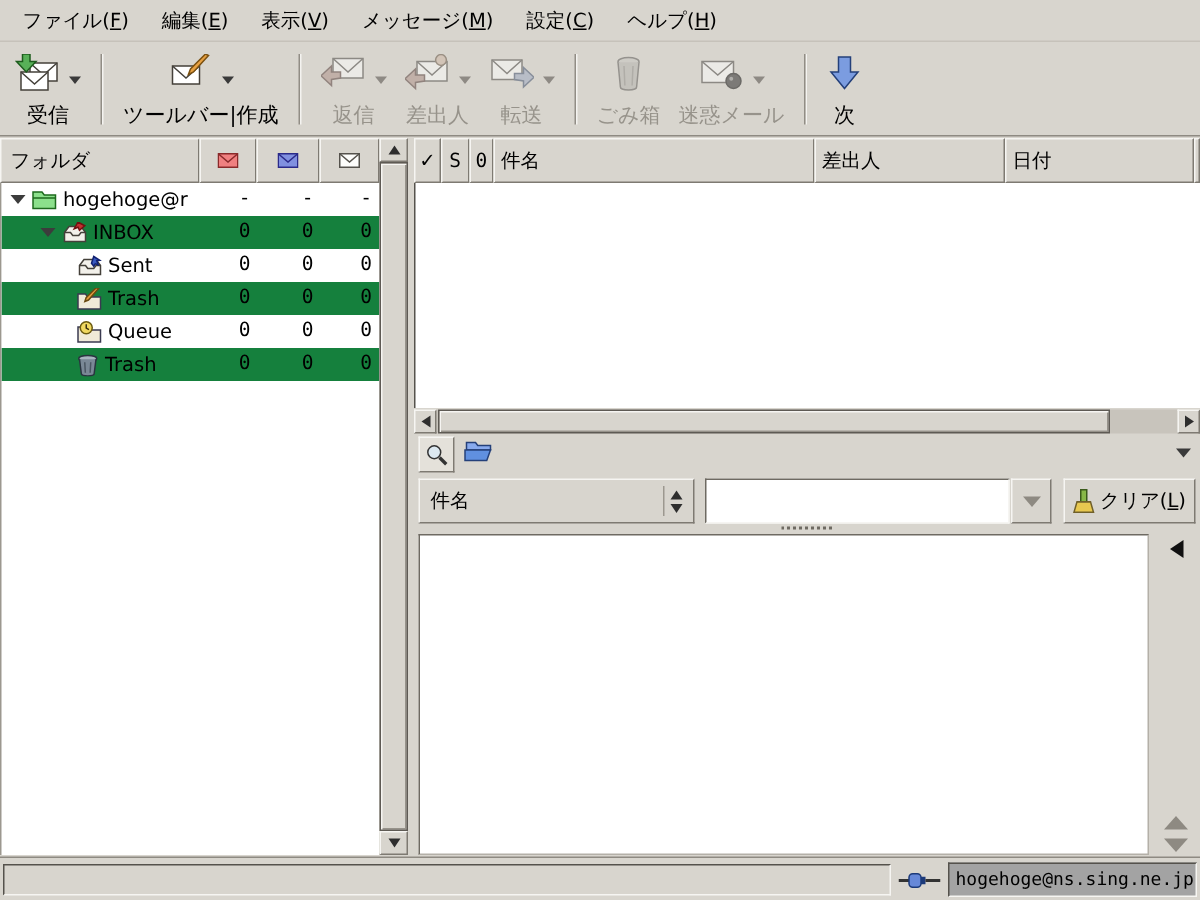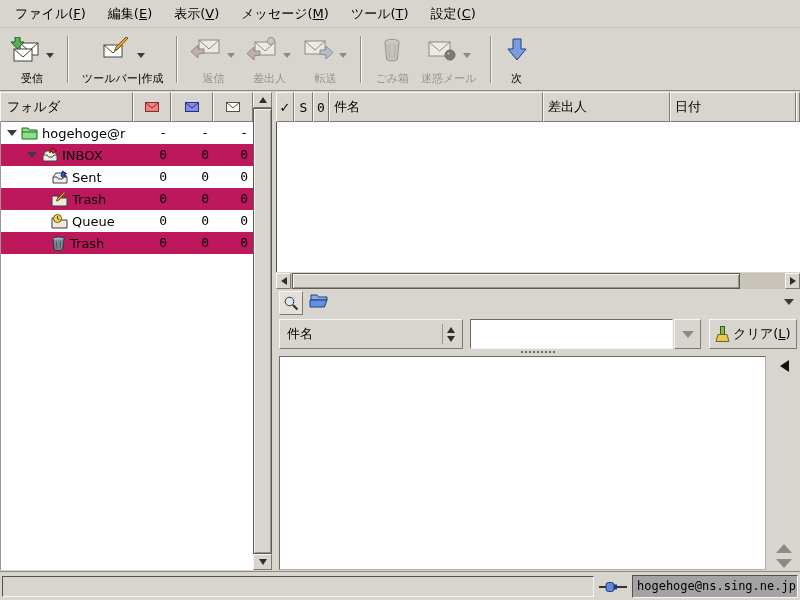--- a/index.html
+++ b/index.html
@@ -16,40 +16,40 @@
   .menu-item { padding:4px 11px; white-space:nowrap; cursor:default; }
 
   
   #toolbar { position:absolute; left:0; top:29px; width:800px; height:62px;
     display:flex; align-items:stretch; padding:3px 4px; background:#d8d5ce;
     border-bottom:1px solid #8e8a82; }
   .tbtn { display:flex; flex-direction:column; align-items:center; justify-content:flex-start;
     padding:3px 5px 1px; margin:0 1px; }
   .tb-top { display:flex; align-items:center; height:32px; }
   .tb-top svg { display:block; }
-  .tb-label { font-size:11px; white-space:nowrap; margin-top:6px; }
+  .tb-label { font-size:14px; white-space:nowrap; margin-top:6px; }
   .tbtn.disabled .tb-label { color:#97938b; }
   .tbtn.disabled svg { opacity:.5; filter:grayscale(45%); }
   .dd-arrow { width:0; height:0; border-left:4px solid transparent; border-right:4px solid transparent;
     border-top:5px solid #3a3a3a; margin-left:6px; margin-top:10px; }
   .dd-arrow.dim { border-top-color:#8e8a84; }
   .tb-sep { width:0; border-left:1px solid #918d85; border-right:1px solid #f4f3f0;
     margin:4px 7px; }
 
   
   #folder-pane { position:absolute; left:0; top:92px; width:272px; height:564px; }
   #fp-header { position:absolute; left:0; top:0; width:253px; height:30px; display:flex; }
   .hd-cell { background:#d8d5ce; border:1px solid; border-color:#f6f5f2 #7e7a72 #7e7a72 #f6f5f2;
     display:flex; align-items:center; height:30px; }
   .hd-cell.first { padding-left:6px; }
   .hd-cell.center { justify-content:center; }
   #fp-body { position:absolute; left:0; top:30px; width:253px; height:448px; background:#fff;
     border-left:1px solid #9c988f; overflow:hidden; }
   .f-row { position:relative; height:22px; display:flex; align-items:center; background:#fff; }
-  .f-row.stripe { background:#be185d; }
+  .f-row.stripe { background:#15803d; }
   .f-name { white-space:nowrap; margin-left:4px; }
   .expander { width:0; height:0; border-left:5px solid transparent; border-right:5px solid transparent;
     border-top:6px solid #3c3c3c; margin-right:4px; flex:0 0 auto; }
   .ind0 { padding-left:6px; } .ind1 { padding-left:26px; } .ind2 { padding-left:50px; }
   .f-count { position:absolute; top:0; height:22px; line-height:22px; text-align:right;
     font-family:"DejaVu Sans Mono", monospace; font-size:13px; }
   .c0 { left:133px; width:33px; } .c1 { left:171px; width:37px; } .c2 { left:213px; width:34px; }
   .f-icon { flex:0 0 auto; }
 
   
@@ -124,22 +124,22 @@
 </head>
 <body>
 
 <div id="window">
 
   <div id="menubar">
     <span class="menu-item"><span>ファイル(</span><span class="u">F</span><span>)</span></span>
     <span class="menu-item"><span>編集(</span><span class="u">E</span><span>)</span></span>
     <span class="menu-item"><span>表示(</span><span class="u">V</span><span>)</span></span>
     <span class="menu-item"><span>メッセージ(</span><span class="u">M</span><span>)</span></span>
-    <span class="menu-item"><span>ツール(</span><span class="u">T</span><span>)</span></span>
     <span class="menu-item"><span>設定(</span><span class="u">C</span><span>)</span></span>
+    <span class="menu-item"><span>ヘルプ(</span><span class="u">H</span><span>)</span></span>
   </div>
 
   <div id="toolbar">
 
     <div class="tbtn">
       <div class="tb-top">
         <svg width="30" height="26" viewBox="0 0 30 26">
           <rect x="10" y="6" width="18" height="12" fill="#fff" stroke="#44403a"></rect>
           <path d="M10 6 L19 14 L28 6" fill="none" stroke="#44403a"></path>
           <rect x="4" y="12" width="18" height="12" fill="#fff" stroke="#44403a"></rect>

